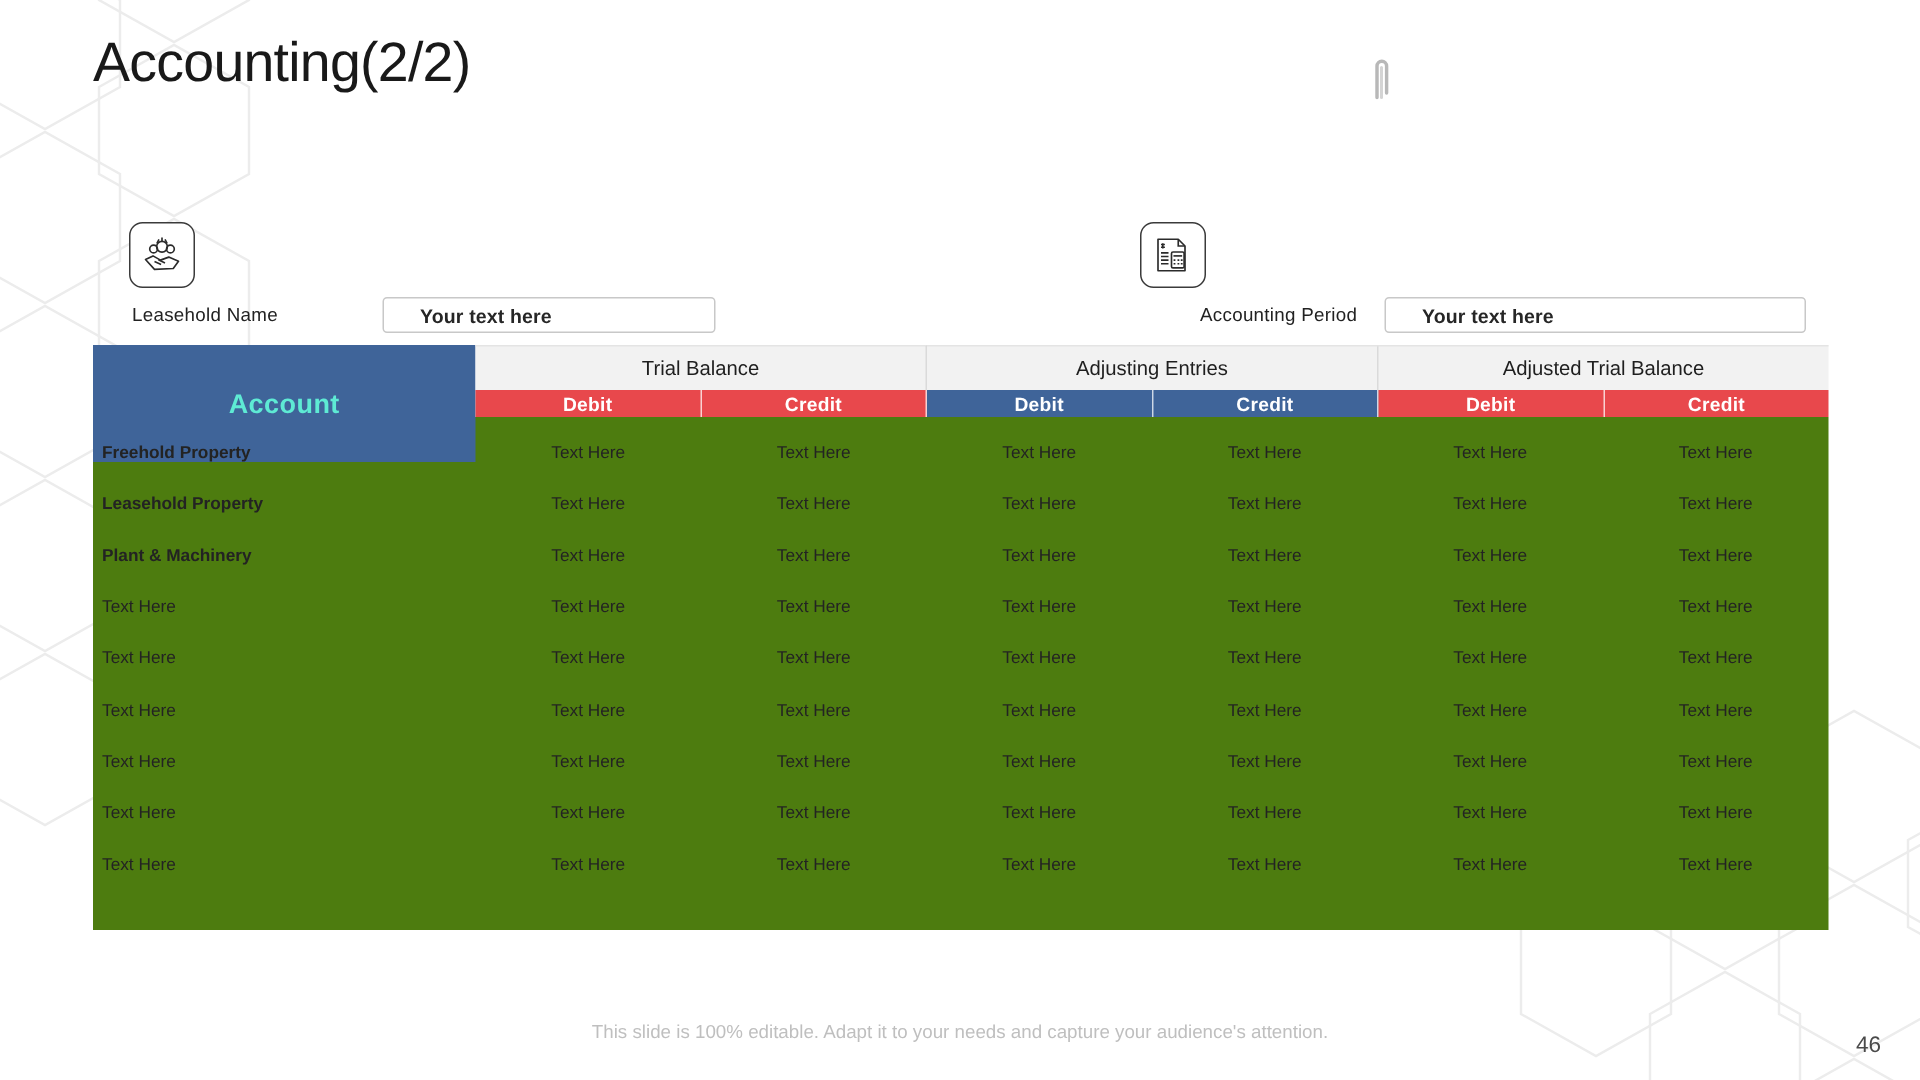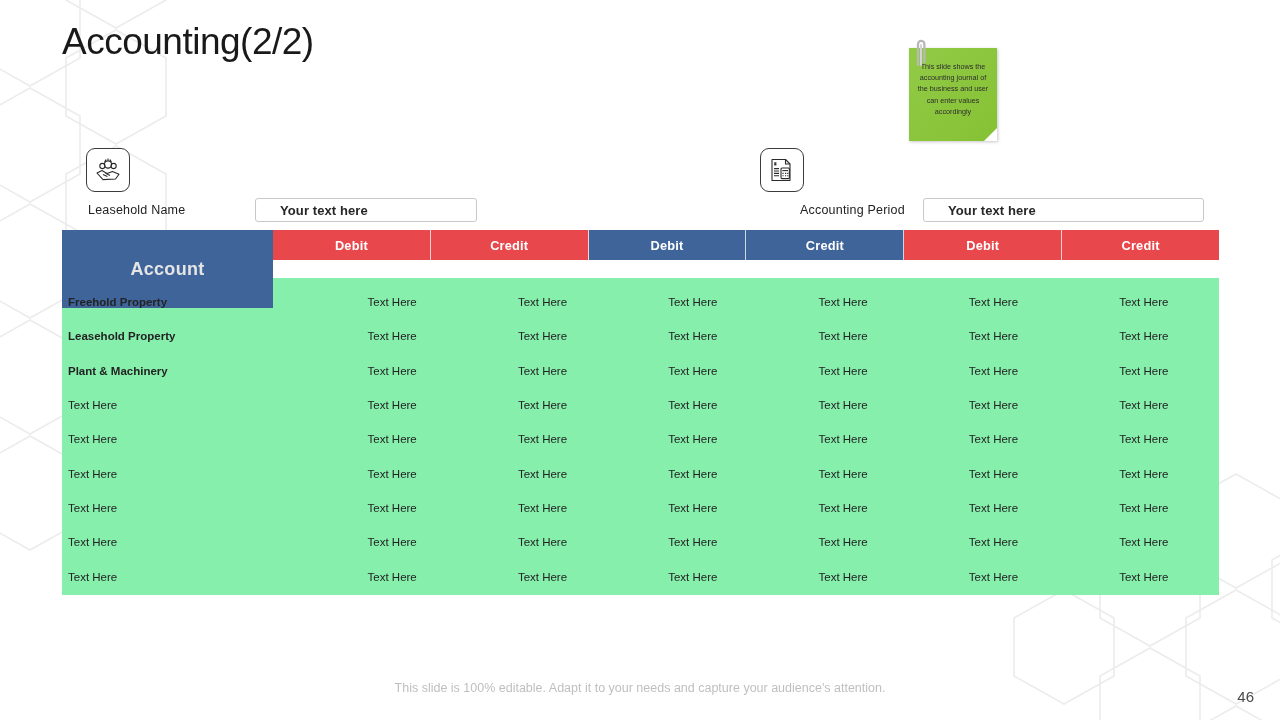--- a/index.html
+++ b/index.html
@@ -116,23 +116,23 @@
     position: absolute;
     left: 62px; top: 230px;
     width: 1157px;
     z-index: 4;
   }
   .thead-top {
     display: flex;
     height: 48px;
   }
   .acct-cell {
-    width: 211px;
+    width: 255px;
     background: #3F6499;
-    color: #e5e5e5;
+    color: #5eead4;
     font-size: 18px;
     font-weight: bold;
     display: flex;
     align-items: center;
     justify-content: center;
     height: 78px;
     letter-spacing: 0.3px;
   }
   .group-cols {
     flex: 1;
@@ -167,21 +167,21 @@
     font-size: 12.8px;
     font-weight: bold;
     color: #ffffff;
     letter-spacing: 0.2px;
     border-right: 1px solid rgba(255,255,255,0.75);
   }
   .sub-cell:last-child { border-right: none; }
   .sub-cell.red { background: #E8484C; }
   .sub-cell.blue { background: #3F6499; }
 
-  .tbody { background: #86efac; padding-top: 7px; padding-bottom: 1px; }
+  .tbody { background: #4d7c0f; padding-top: 7px; padding-bottom: 26px; }
   .trow {
     display: flex;
     height: 34.3px;
     align-items: center;
   }
   .cell-account {
     width: 255px;
     padding-left: 6px;
     font-size: 11.5px;
     color: #232323;
@@ -238,24 +238,20 @@
     </g>
   </svg>
 
   <div class="slide-title">Accounting(2/2)</div>
 
   <div class="sticky-wrap">
     <svg class="paperclip" viewBox="0 0 16 30">
       <path d="M5 27 L5 6 a3.2 3.2 0 0 1 6.4 0 L11.4 24" fill="none" stroke="#b8b8b8" stroke-width="2.3" stroke-linecap="round"></path>
       <path d="M8 27 L8 7" fill="none" stroke="#d4d4d4" stroke-width="2" stroke-linecap="round"></path>
     </svg>
-    <div class="sticky-note">
-      <div class="sticky-text">This slide shows the accounting journal of the business and user can enter values accordingly</div>
-      <div class="fold"></div>
-    </div>
   </div>
 
   <div class="field-block" style="left:62px; top:148px; width:420px; height:76px;">
     <div class="icon-box" style="left:24px; top:0;">
       <svg width="28" height="28" viewBox="0 0 28 28" fill="none" stroke="#2b2b2b" stroke-width="1.1">
         <circle cx="14" cy="8.5" r="3.6"></circle>
         <circle cx="8.4" cy="10" r="2.6"></circle>
         <circle cx="19.6" cy="10" r="2.6"></circle>
         <path d="M10.6 6.3 L12 3.6 M17.4 6.3 L16 3.6 M14 4.6 L14 2.4"></path>
         <path d="M3 17 L8 14.6 L13 17.4 L18.5 15.4 L25 18.2 L21.5 23 L9 23.6 Z" stroke-linejoin="round"></path>
@@ -280,20 +276,25 @@
       </svg>
     </div>
     <div class="field-label" style="left:40px; top:55px;">Accounting Period</div>
     <div class="text-input" style="left:163px; top:50px; width:281px;">Your text here</div>
   </div>
 
   <div class="table">
     <div class="thead-top">
       <div class="acct-cell">Account</div>
       <div class="group-cols">
+        <div class="group-row">
+          <div class="group-cell">Trial Balance</div>
+          <div class="group-cell">Adjusting Entries</div>
+          <div class="group-cell">Adjusted Trial Balance</div>
+        </div>
         <div class="sub-row">
           <div class="sub-cell red">Debit</div>
           <div class="sub-cell red">Credit</div>
           <div class="sub-cell blue">Debit</div>
           <div class="sub-cell blue">Credit</div>
           <div class="sub-cell red">Debit</div>
           <div class="sub-cell red">Credit</div>
         </div>
       </div>
     </div>

